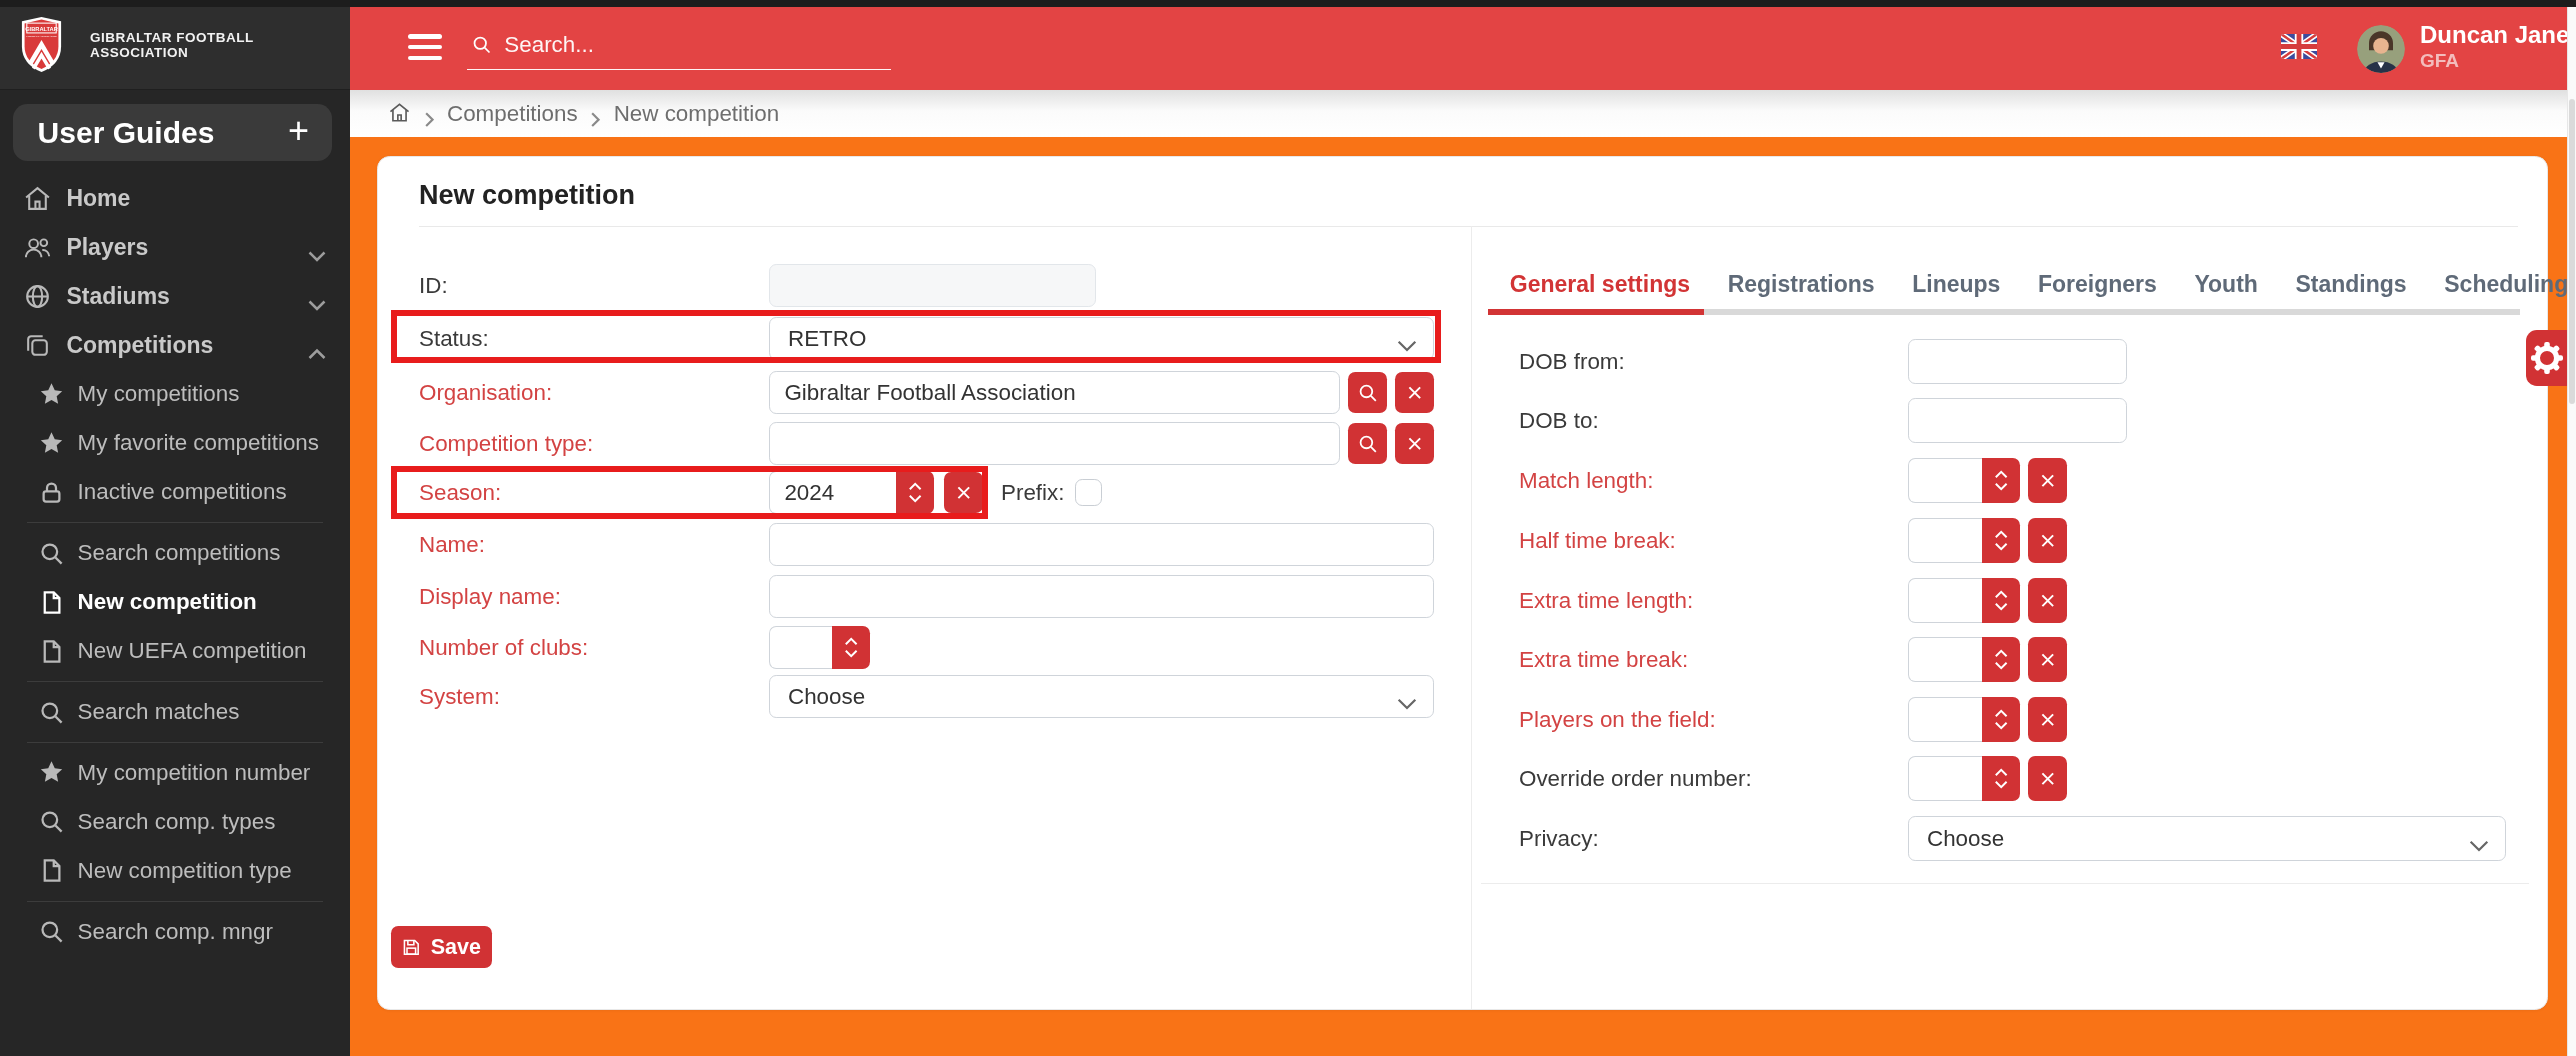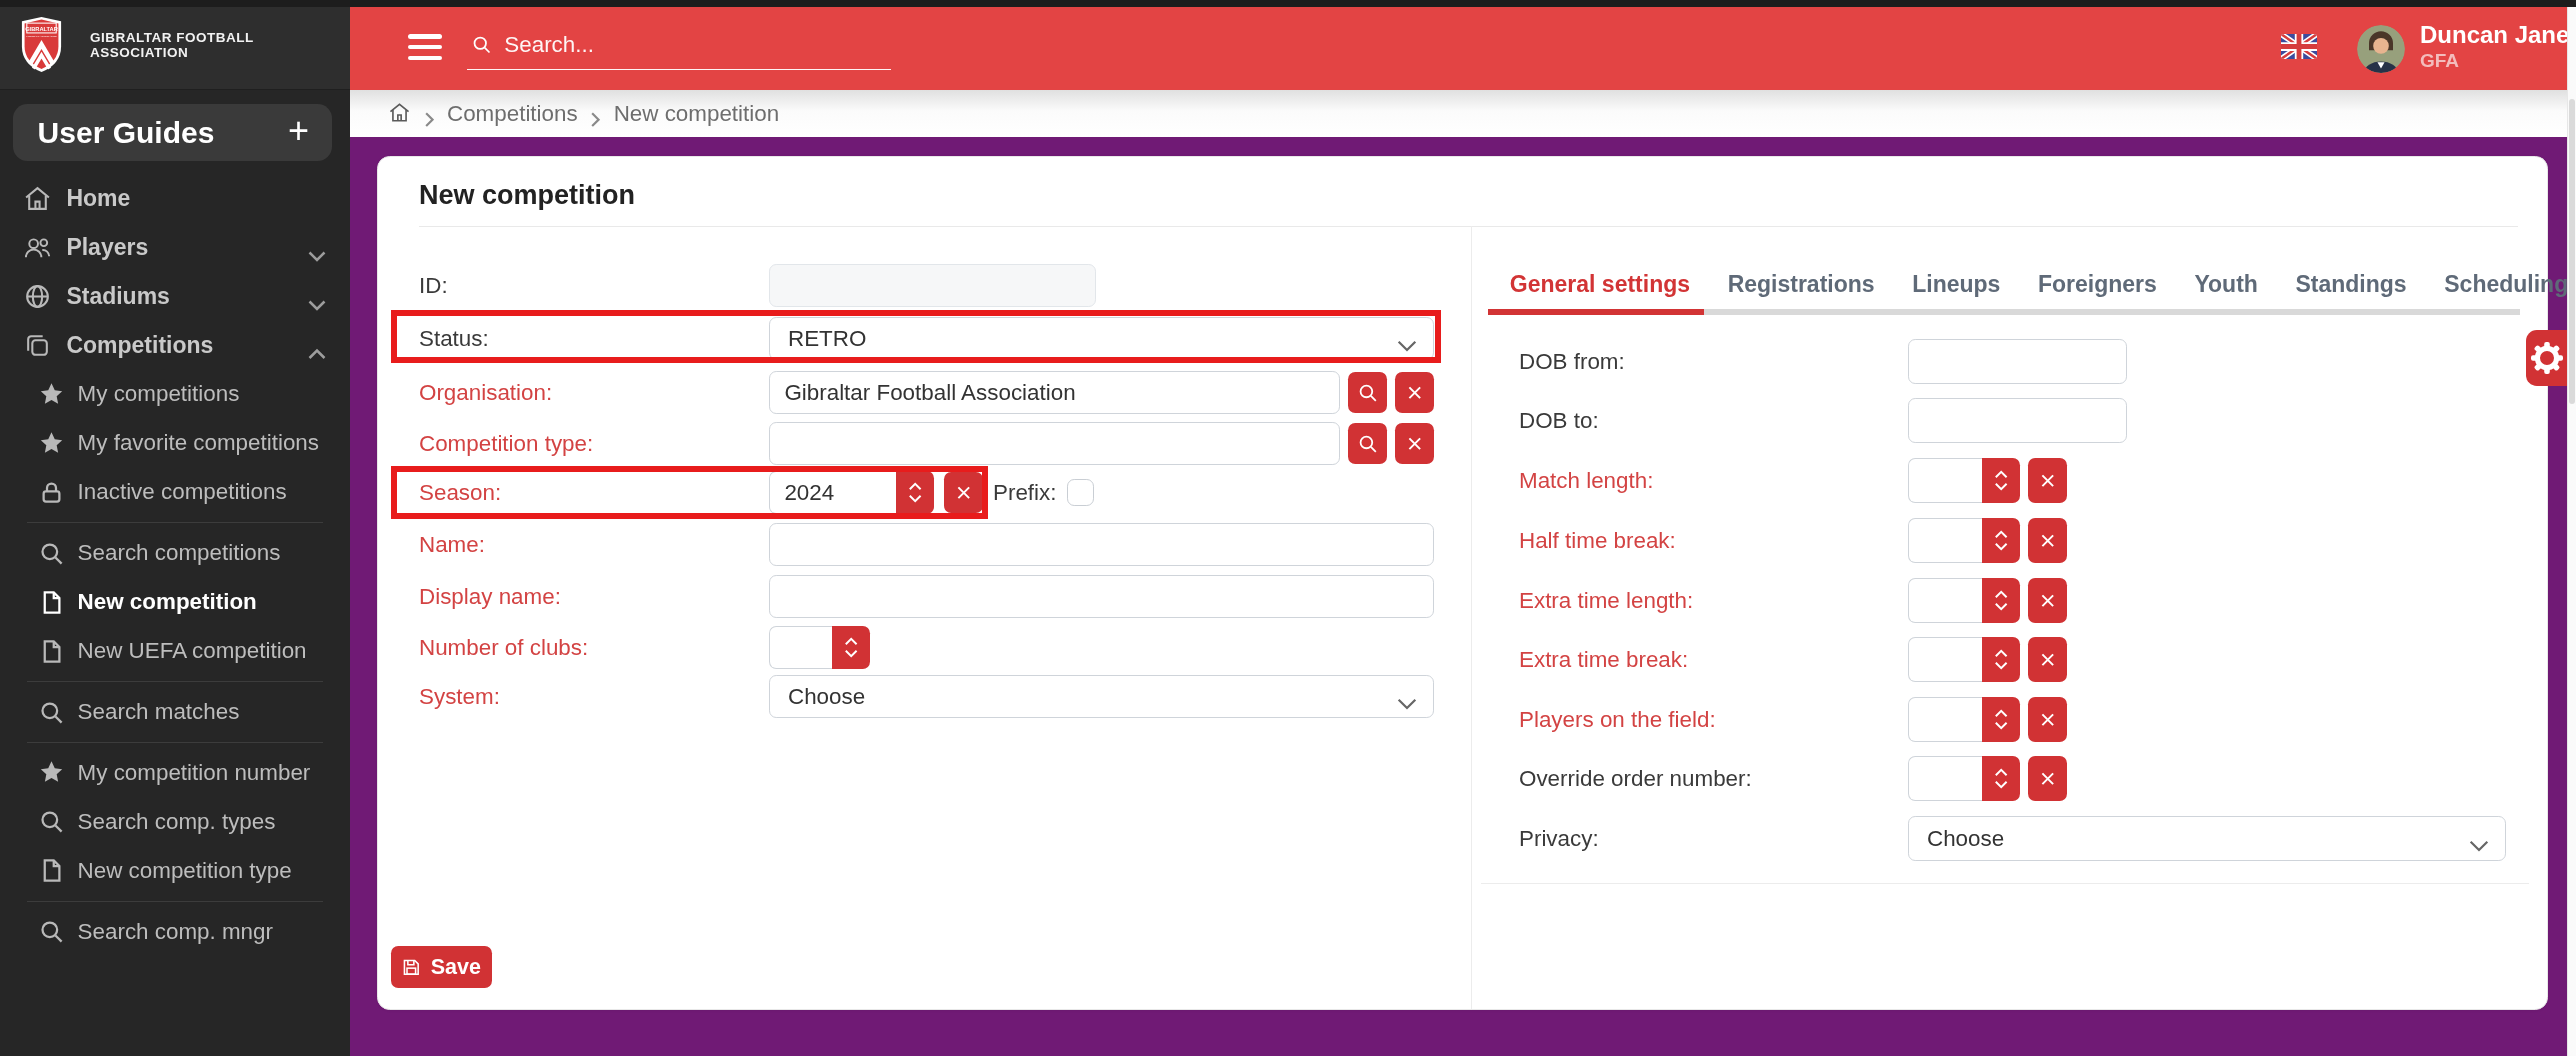--- a/index.html
+++ b/index.html
@@ -1,18 +1,18 @@
 <!DOCTYPE html>
 <html style="font-size:14.4px"><head>
 <meta charset="utf-8">
 <style>
   * { margin:0; padding:0; box-sizing:border-box; }
   html,body { background:#444; }
   body { font-family:"Liberation Sans", sans-serif; }
-  .app { position:relative; width:2576px; height:1056px; overflow:hidden; background:#701a75; }
+  .app { position:relative; width:2576px; height:1056px; overflow:hidden; background:#f97316; }
 
   
   .window-strip { position:absolute; left:0; top:0; width:100%; height:7.2px; background:#1d1d1d; z-index:40; }
 
   
   .sidebar { position:absolute; left:0; top:0; width:350px; height:100%; background:#262626; z-index:30; }
   .sidebar-brand { height:90px; background:#2e2e2e; display:flex; align-items:center; border-bottom:0.9px solid #1f1f1f; }
   .logo { width:43px; height:57px; margin-left:20px; flex:0 0 auto; }
   .org-name { margin-left:27px; color:#f2f2f2; font-size:13.5px; font-weight:bold; letter-spacing:0.5px; }
 
@@ -95,21 +95,21 @@
 
   .rrow { position:absolute; left:47px; height:45px; display:flex; align-items:center; }
   .rlbl { width:389px; font-size:22.4px; color:#3a3a3a; flex:0 0 auto; }
   .rlbl.req { color:#d34343; }
   .rpane .inp { height:45px; }
   .rpane .sel { height:45px; }
   .right-div { position:absolute; left:9px; right:18px; top:657px; border-top:0.9px solid #ececec; }
 
   .save-btn { position:absolute; left:12.6px; top:769px; width:101px; height:42px; background:#d13234; border:none;
               border-radius:7.2px; color:#fff; font-size:21.5px; font-weight:bold; display:flex; align-items:center;
-              justify-content:center; gap:9px; cursor:pointer; font-family:"Liberation Sans", sans-serif;margin-top:20px; }
+              justify-content:center; gap:9px; cursor:pointer; font-family:"Liberation Sans", sans-serif; }
   .save-btn svg { width:20.6px; height:20.6px; }
 
   
   .gear-btn { position:absolute; top:330px; right:9px; width:41px; height:56px; background:#d13234;
               border-radius:10.8px 0 0 10.8px; display:flex; align-items:center; justify-content:center; cursor:pointer; z-index:35; }
   .gear-btn svg { width:32px; height:32px; }
   .scrollbar { position:absolute; right:0; top:0; bottom:0; width:9px; background:#fafafa; border-left:0.9px solid #e7e7e7; z-index:34; }
   .scroll-thumb { position:absolute; left:0.9px; right:0.9px; top:99px; height:305px; background:#dadada; border-radius:3.6px; }
 </style>
 </head>
@@ -411,21 +411,21 @@
             <svg viewBox="0 0 16 10" fill="none" stroke="#fff" stroke-width="2.2">
                 <path d="M2 2 L8 8 L14 2"></path>
               </svg>
           </div>
         </div>
         <button class="rbtn" style="margin-left:10px">
             <svg viewBox="0 0 24 24" fill="none" stroke="#fff" stroke-width="2.2">
               <path d="M6 6 L18 18 M18 6 L6 18"></path>
             </svg>
           </button>
-        <span class="lbl" style="width:auto;margin-left:10px">Prefix:</span>
+        <span class="lbl" style="width:auto;margin-left:18px">Prefix:</span>
         <span class="chk" style="margin-left:10.8px"></span>
       </div>
       <div class="lrow" style="top:366px">
         <span class="lbl req">Name:</span>
         <input class="inp" style="width: 665px;" value="">
       </div>
       <div class="lrow" style="top:418px">
         <span class="lbl req">Display name:</span>
         <input class="inp" style="width: 665px;" value="">
       </div>

